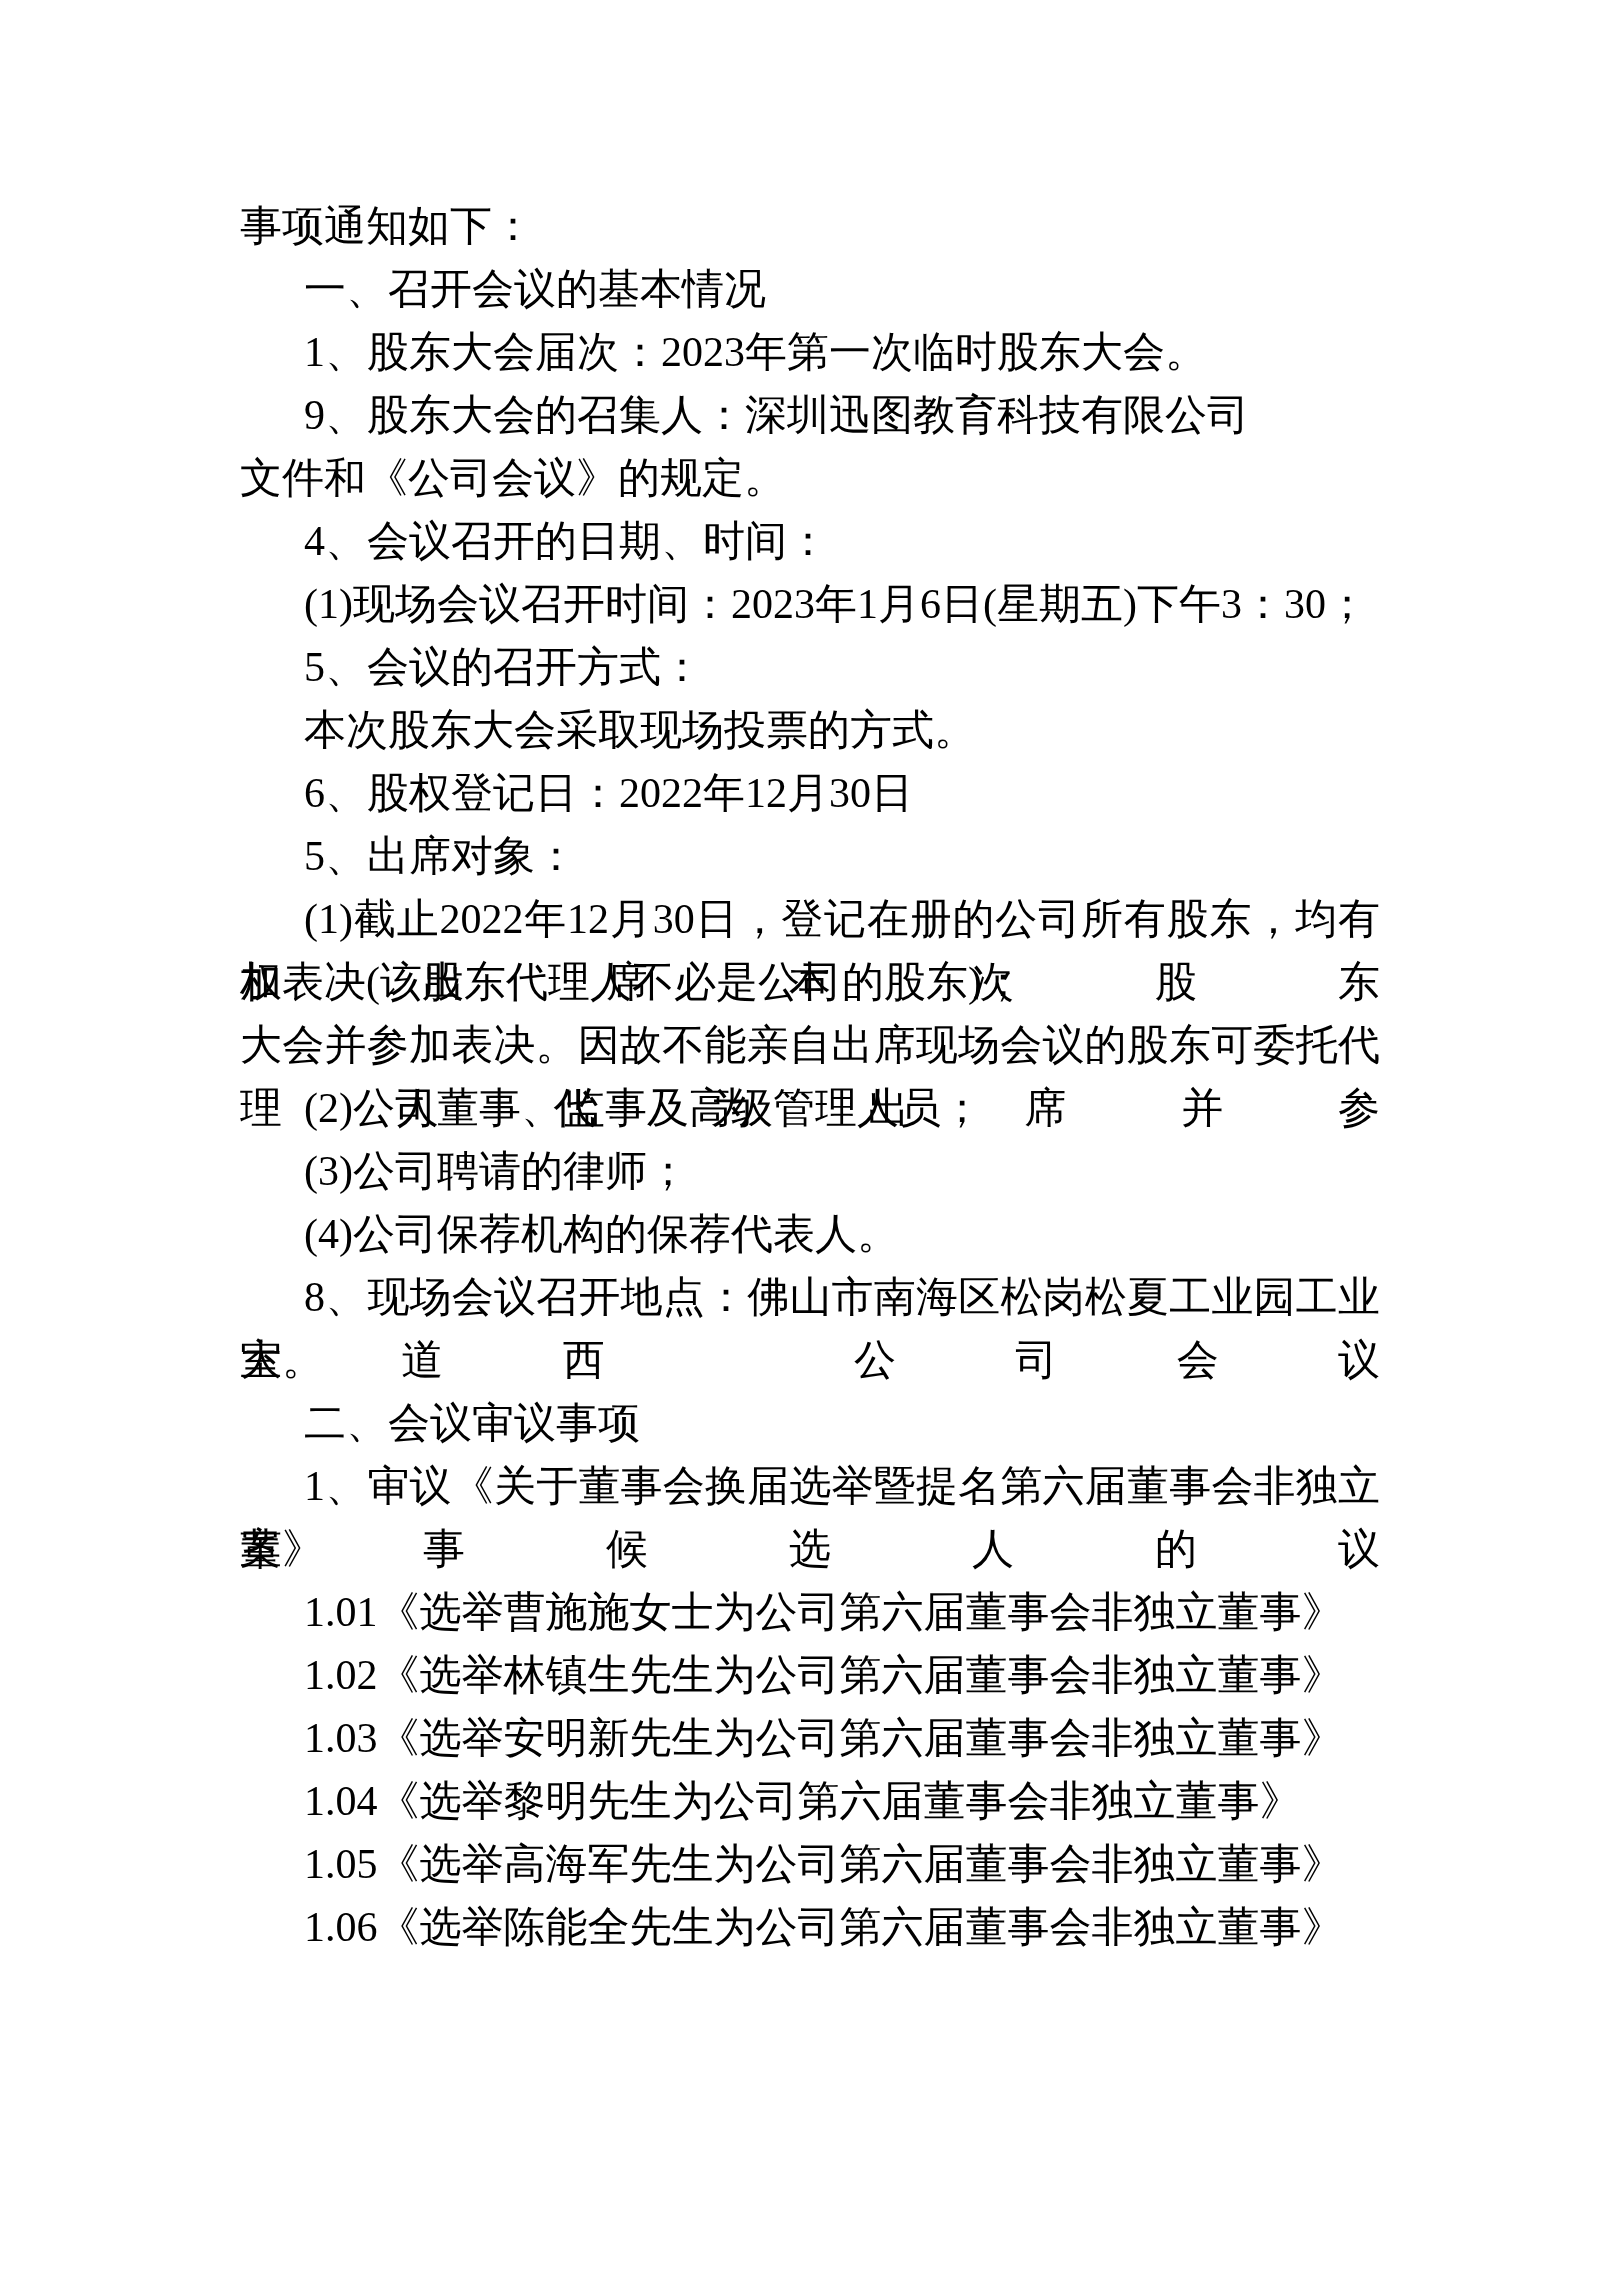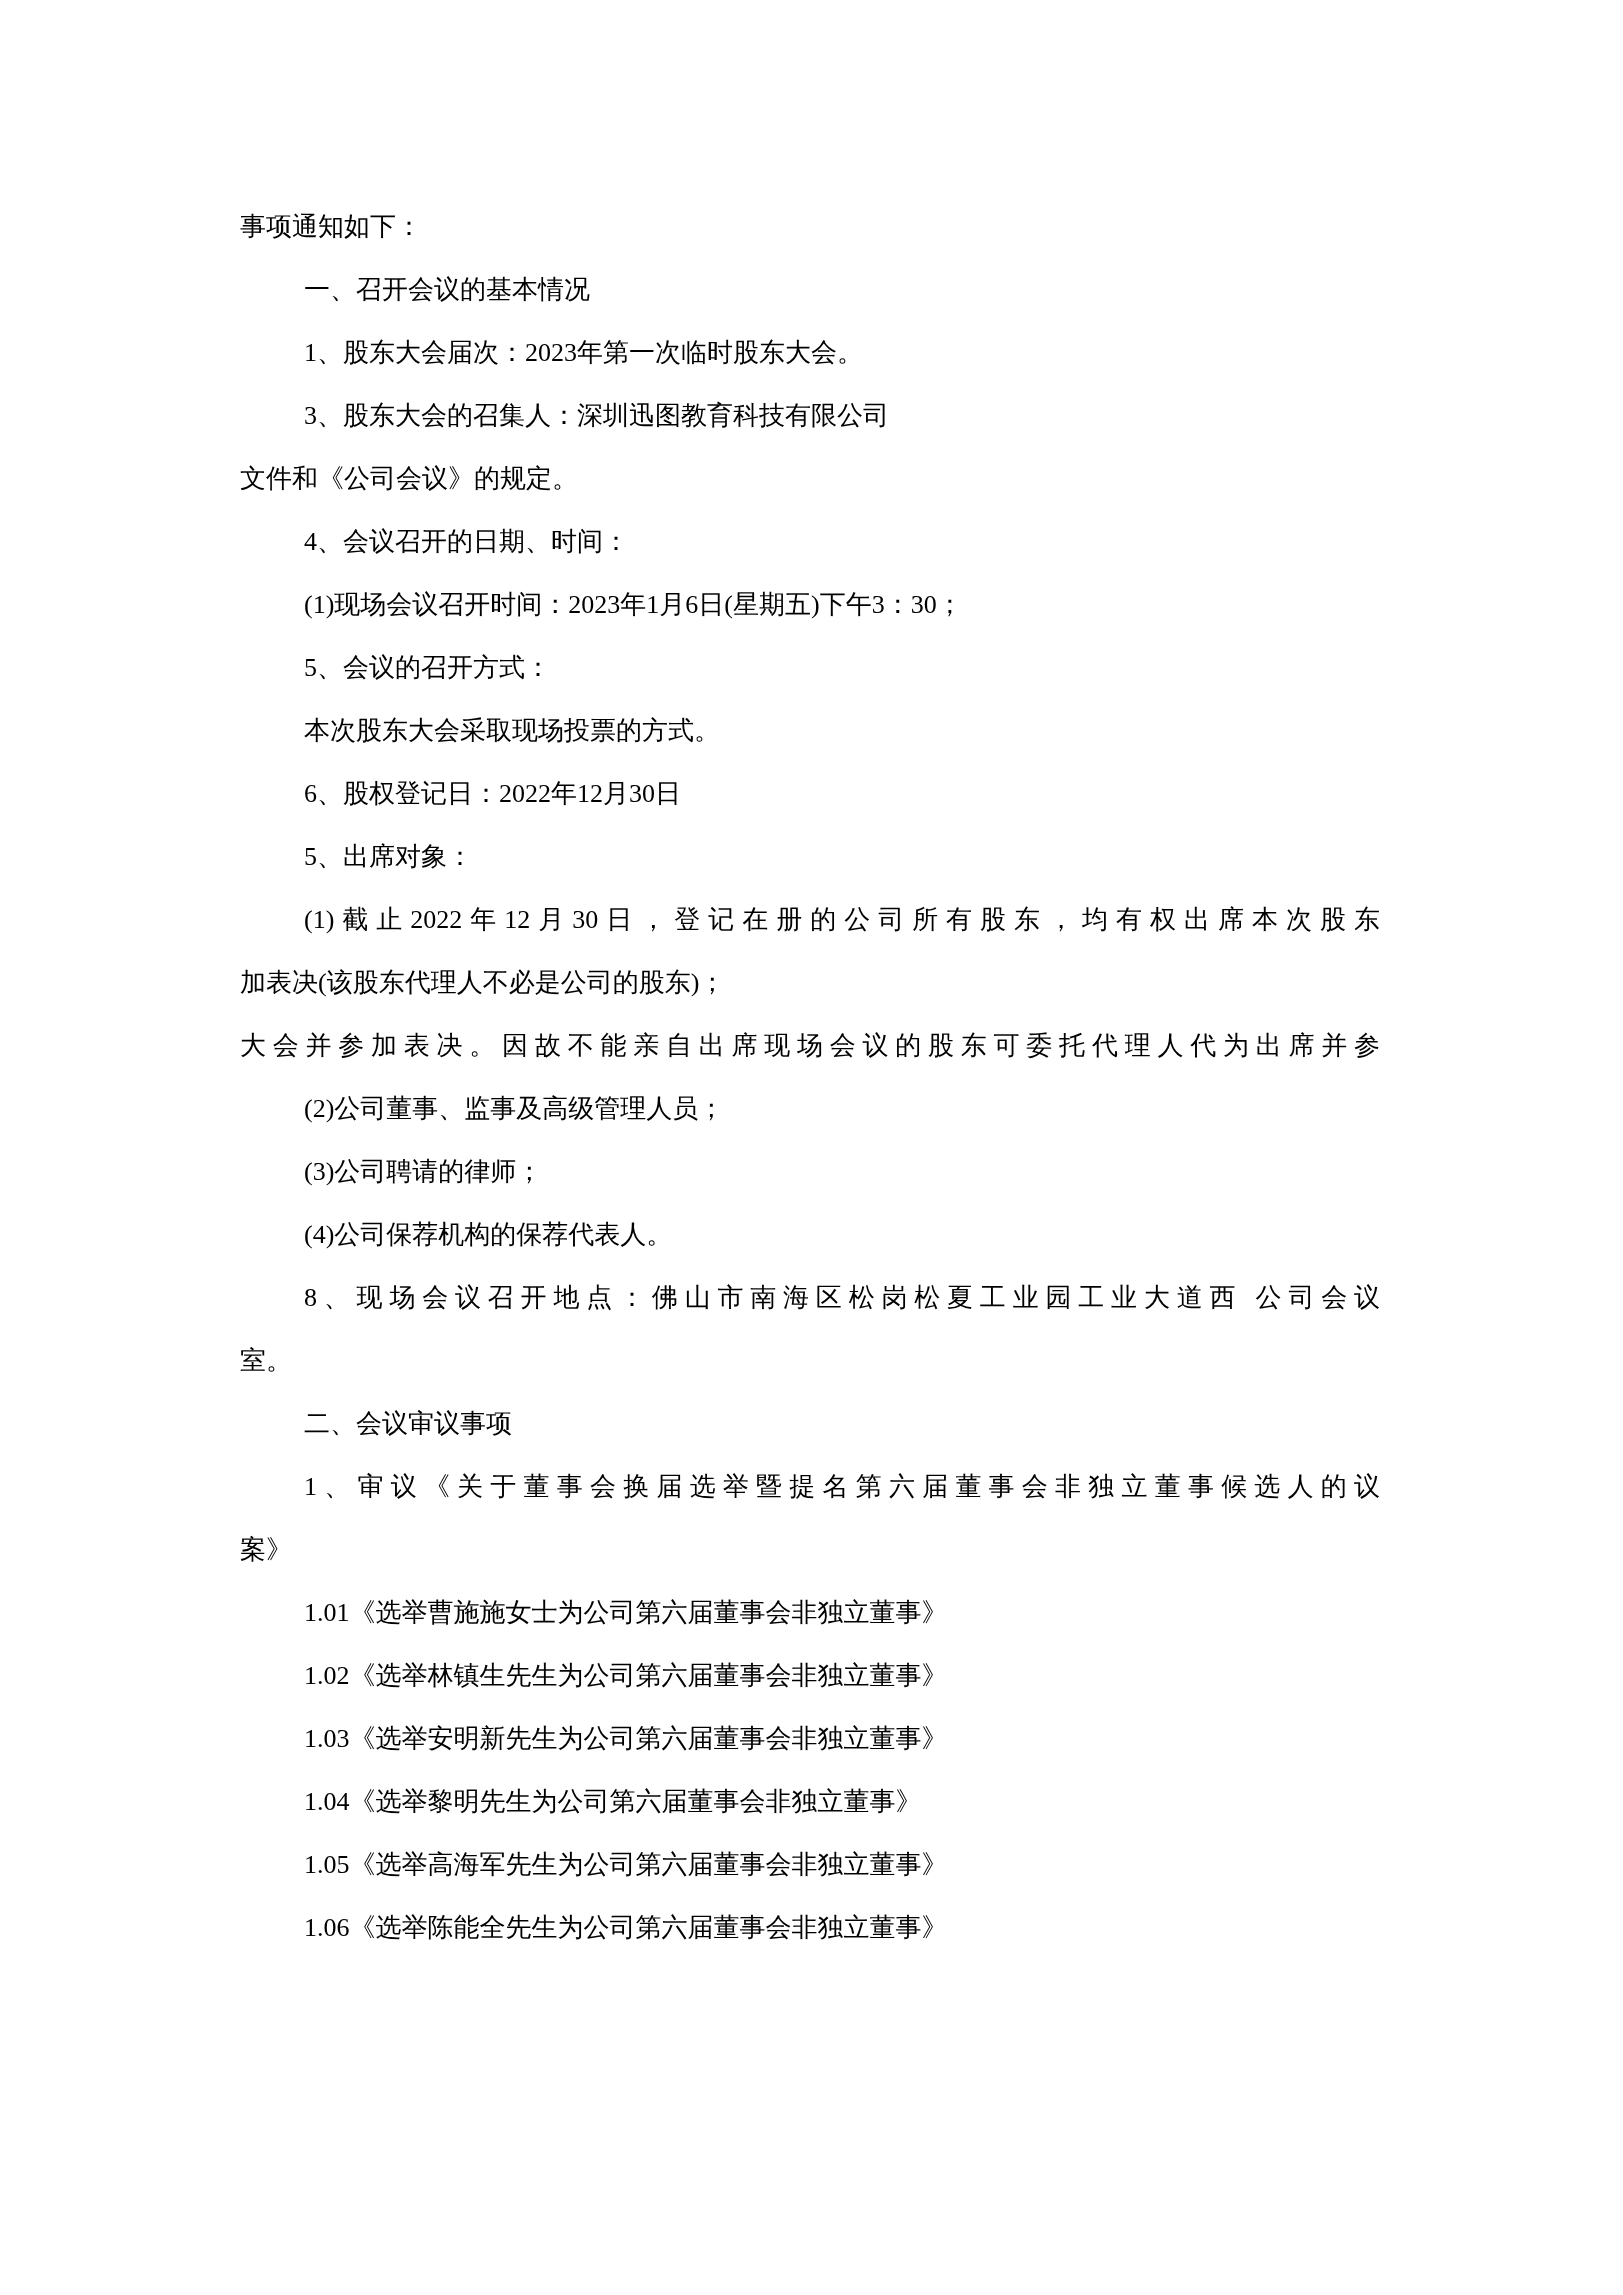--- a/index.html
+++ b/index.html
@@ -8,21 +8,21 @@
     background: #ffffff;
   }
   .page {
     position: relative;
     width: 1623px;
     height: 2295px;
     background: #ffffff;
     box-sizing: border-box;
     padding: 195px 243px 0 240px;
     font-family: "Liberation Serif", "DejaVu Serif", serif;
-    font-size: 26px;
+    font-size: 42px;
     color: #000000;
     overflow: hidden;
   }
   .content {
     width: 100%;
   }
   .line {
     height: 63px;
     line-height: 63px;
     white-space: nowrap;
@@ -41,21 +41,21 @@
   }
 </style>
 </head>
 <body>
 
 <div class="page">
   <div class="content">
       <div class="line">事项通知如下：</div>
       <div class="line indent bold">一、召开会议的基本情况</div>
       <div class="line indent">1、股东大会届次：2023年第一次临时股东大会。</div>
-      <div class="line indent">3、股东大会的召集人：深圳迅图教育科技有限公司</div>
+      <div class="line indent">9、股东大会的召集人：深圳迅图教育科技有限公司</div>
       <div class="line">文件和《公司会议》的规定。</div>
       <div class="line indent">4、会议召开的日期、时间：</div>
       <div class="line indent">(1)现场会议召开时间：2023年1月6日(星期五)下午3：30；</div>
       <div class="line indent">5、会议的召开方式：</div>
       <div class="line indent">本次股东大会采取现场投票的方式。</div>
       <div class="line indent">6、股权登记日：2022年12月30日</div>
       <div class="line indent">5、出席对象：</div>
       <div class="line indent fill">(1)截止2022年12月30日，登记在册的公司所有股东，均有权出席本次股东</div>
       <div class="line">加表决(该股东代理人不必是公司的股东)；</div>
       <div class="line fill">大会并参加表决。因故不能亲自出席现场会议的股东可委托代理人代为出席并参</div>

